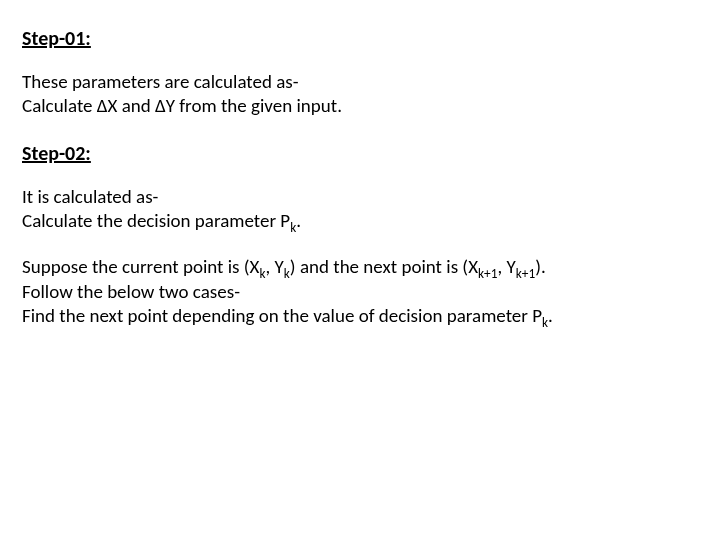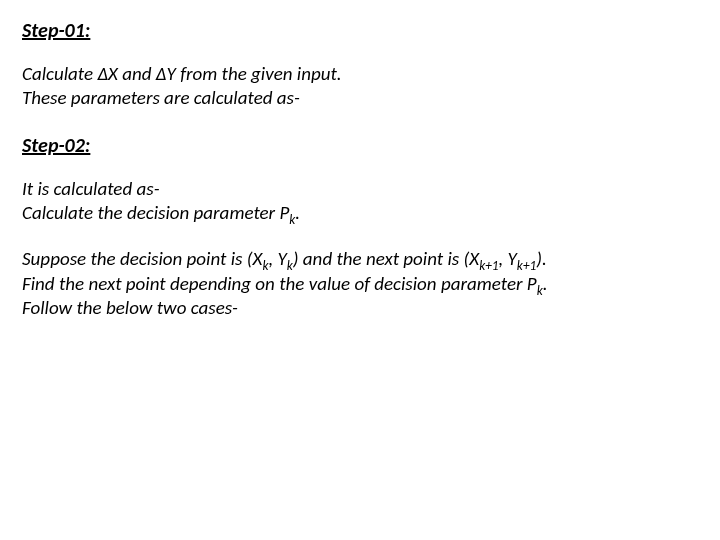--- a/index.html
+++ b/index.html
@@ -5,23 +5,22 @@
   html, body {
     margin: 0;
     padding: 0;
     width: 720px;
     height: 540px;
     background: #ffffff;
     font-family: Calibri, "Segoe UI", Arial, sans-serif;
     color: #000000;
   }
   .page {
-    padding: 18px 22px;
+    padding: 26px 22px;
     box-sizing: border-box;
-    font-style: italic;
   }
   .step-heading {
     font-weight: 700;
     text-decoration: underline;
     font-size: 20px;
     margin-bottom: 20px;
   }
   .body-block {
     font-size: 19px;
     line-height: 1.28;
@@ -37,37 +36,37 @@
   }
 </style>
 </head>
 <body>
 
 <div class="page">
 
   <div class="step-heading">Step-01:</div>
 
   <div class="body-block">
+    <p>These parameters are calculated as-</p>
     <p>Calculate ΔX and ΔY from the given input.</p>
-    <p>These parameters are calculated as-</p>
   </div>
 
   <div class="step-heading">Step-02:</div>
 
   <div class="body-block">
     <p>It is calculated as-</p>
     <p>
       <span>Calculate the decision parameter P</span><sub>k</sub><span>.</span>
     </p>
   </div>
 
 
   <div class="body-block">
     <p>
-      <span>Suppose the decision point is (X</span><sub>k</sub><span>, Y</span><sub>k</sub><span>) and the next point is (X</span><sub>k+1</sub><span>, Y</span><sub>k+1</sub><span>).</span>
+      <span>Suppose the current point is (X</span><sub>k</sub><span>, Y</span><sub>k</sub><span>) and the next point is (X</span><sub>k+1</sub><span>, Y</span><sub>k+1</sub><span>).</span>
     </p>
+    <p>Follow the below two cases-</p>
     <p>
       <span>Find the next point depending on the value of decision parameter P</span><sub>k</sub><span>.</span>
     </p>
-    <p>Follow the below two cases-</p>
   </div>
 
 </div>
 
 </body></html>

